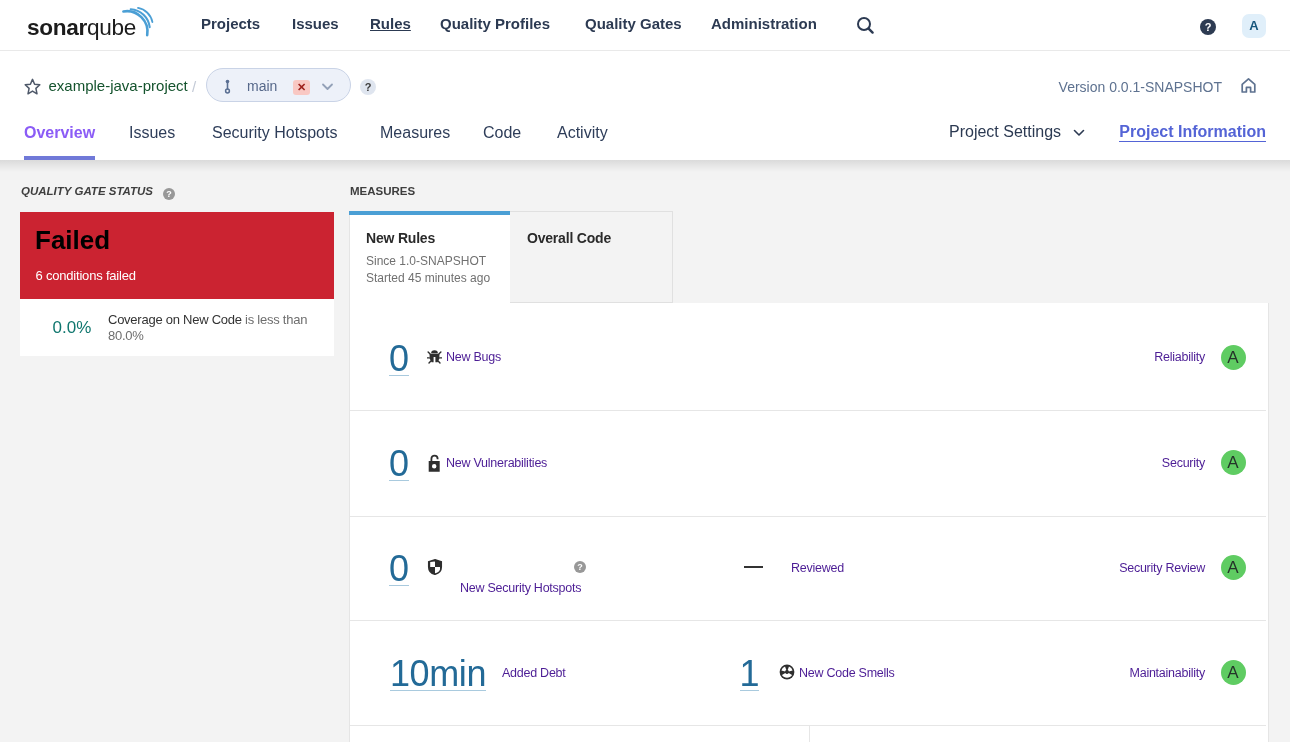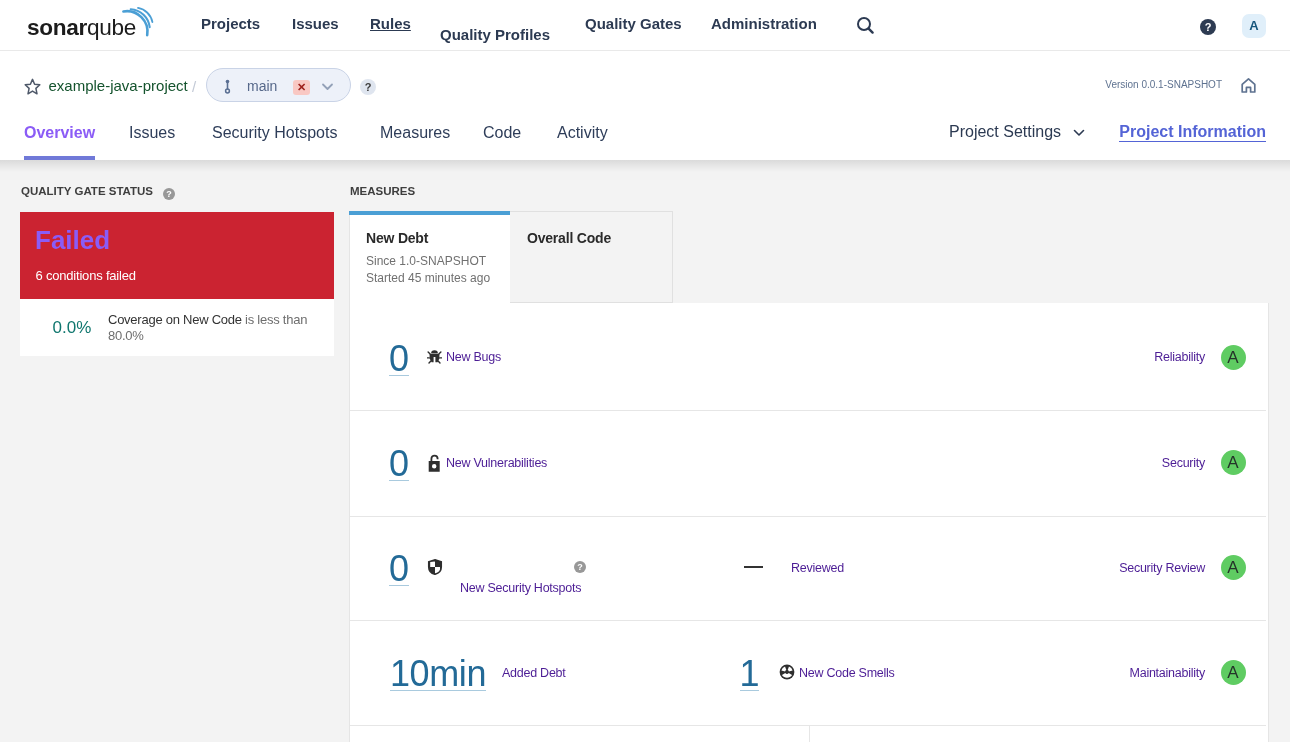--- a/index.html
+++ b/index.html
@@ -26,21 +26,21 @@
 <svg class="abs" style="left:26px;top:5px;" width="132" height="40" viewBox="0 0 132 40">
   <text x="1" y="29.5" font-family="Liberation Sans" font-size="22.6" letter-spacing="-0.3" font-weight="700" fill="#1c1c1c">sonar<tspan font-weight="400">qube</tspan></text>
   <path d="M97.4,6.5 A20.6,20.6 0 0 1 121.2,30.1" fill="none" stroke="#4b9fd5" stroke-width="2.6" stroke-linecap="round"></path>
   <path d="M104.7,4.2 A20.2,20.2 0 0 1 123.7,22.2" fill="none" stroke="#4b9fd5" stroke-width="2.1" stroke-linecap="round"></path>
   <path d="M112,2.9 A18,18 0 0 1 126.4,17" fill="none" stroke="#4b9fd5" stroke-width="1.8" stroke-linecap="round"></path>
 </svg>
 
 <div class="navlink" style="left:201px;">Projects</div>
 <div class="navlink" style="left:292px;">Issues</div>
 <div class="navlink" style="left:370px;text-decoration:underline;">Rules</div>
-<div class="navlink" style="left:440px;margin-top:11px;">Quality Profiles</div>
+<div class="navlink" style="left:440px;">Quality Profiles</div>
 <div class="navlink" style="left:585px;">Quality Gates</div>
 <div class="navlink" style="left:711px;">Administration</div>
 
 <svg class="abs" style="left:856px;top:16px;" width="19" height="19" viewBox="0 0 19 19">
   <circle cx="8" cy="8" r="6" fill="none" stroke="#2c3a52" stroke-width="2"></circle>
   <line x1="12.6" y1="12.6" x2="16.6" y2="16.6" stroke="#2c3a52" stroke-width="2.4" stroke-linecap="round"></line>
 </svg>
 
 <div class="abs" style="left:1200px;top:19px;width:16px;height:16px;border-radius:50%;background:#2d3b52;
      color:#fff;font-size:11px;font-weight:700;text-align:center;line-height:16px;">?</div>
@@ -62,21 +62,21 @@
 </svg>
 <div class="abs" style="left:247px;top:78px;font-size:14px;color:#56688a;">main</div>
 <div class="abs" style="left:293px;top:80px;width:17px;height:15px;border-radius:3px;background:#f9c8c3;
      color:#9e211c;font-size:11px;font-weight:700;text-align:center;line-height:15px;">✕</div>
 <svg class="abs" style="left:321px;top:83px;" width="13" height="8" viewBox="0 0 13 8">
   <polyline points="2,1.5 6.5,6 11,1.5" fill="none" stroke="#93a1b8" stroke-width="1.8" stroke-linecap="round" stroke-linejoin="round"></polyline>
 </svg>
 <div class="abs" style="left:360px;top:79px;width:16px;height:16px;border-radius:50%;background:#dfe5ef;
      color:#3a3a3a;font-size:11px;font-weight:700;text-align:center;line-height:16px;">?</div>
 
-<div class="abs" style="right:68px;top:79px;font-size:10px;color:#5e7290;">Version 0.0.1-SNAPSHOT</div>
+<div class="abs" style="right:68px;top:79px;font-size:14px;color:#5e7290;">Version 0.0.1-SNAPSHOT</div>
 <svg class="abs" style="left:1240px;top:77px;" width="17" height="17" viewBox="0 0 17 17">
   <path d="M2.2,15 V7.4 L8.5,1.9 L14.8,7.4 V15 H10.6 V10.4 H6.4 V15 Z" fill="none" stroke="#5e7290" stroke-width="1.7" stroke-linejoin="round"></path>
 </svg>
 
 <div class="tab" style="left:24px;font-weight:700;color:#8b5cf6;">Overview</div>
 <div class="tab" style="left:129px;">Issues</div>
 <div class="tab" style="left:212px;">Security Hotspots</div>
 <div class="tab" style="left:380px;">Measures</div>
 <div class="tab" style="left:483px;">Code</div>
 <div class="tab" style="left:557px;">Activity</div>
@@ -86,38 +86,38 @@
 <svg class="abs" style="left:1073px;top:129px;" width="12" height="8" viewBox="0 0 12 8">
   <polyline points="1.5,1.5 6,6 10.5,1.5" fill="none" stroke="#2c3a52" stroke-width="1.6" stroke-linecap="round" stroke-linejoin="round"></polyline>
 </svg>
 <div class="abs" style="right:24px;top:124px;font-size:16px;line-height:15px;font-weight:700;color:#5464d6;
      border-bottom:1px solid #5464d6;padding-bottom:2px;">Project Information</div>
 
 <div class="abs" style="left:0;top:160px;width:1290px;height:582px;background:#f3f3f3;"></div>
 <div class="abs" style="left:0;top:160px;width:1290px;height:12px;
      background:linear-gradient(rgba(0,0,0,0.10),rgba(0,0,0,0));"></div>
 
-<div class="hdr" style="left:21px;top:185px;">QUALITY GATE STATUS</div>
+<div class="hdr" style="left:21px;top:185px;font-style:italic;">QUALITY GATE STATUS</div>
 <div class="abs" style="left:163px;top:187.5px;width:12px;height:12px;border-radius:50%;background:#989898;
      color:#fff;font-size:9px;font-weight:700;text-align:center;line-height:12px;">?</div>
 
 <div class="abs" style="left:20px;top:212px;width:314px;height:87px;background:#cb2331;"></div>
-<div class="abs" style="left:35px;top:226px;font-size:26px;font-weight:700;color:#8b5cf6;line-height:28px;">Failed</div>
+<div class="abs" style="left:35px;top:226px;font-size:26px;font-weight:700;color:#000000;line-height:28px;">Failed</div>
 <div class="abs" style="left:35.5px;top:268px;font-size:13px;letter-spacing:-0.2px;color:#fff;">6 conditions failed</div>
 
 <div class="abs" style="left:20px;top:299px;width:314px;height:57px;background:#fff;"></div>
 <div class="abs" style="left:52.5px;top:320px;font-size:17px;line-height:16px;color:#0f766e;">0.0%</div>
 <div class="abs" style="left:108px;top:312px;width:208px;font-size:13px;letter-spacing:-0.25px;line-height:16px;color:#333;">Coverage on New Code <span style="color:#6e6e6e">is less than 80.0%</span></div>
 
 <div class="hdr" style="left:350px;top:185px;">MEASURES</div>
 
 <div class="abs" style="left:349px;top:211px;width:161px;height:92px;background:#fff;border-left:1px solid #e5e5e5;"></div>
 <div class="abs" style="left:349px;top:211px;width:161px;height:4px;background:#4b9fd5;"></div>
 <div class="abs" style="left:510px;top:211px;width:162px;height:90px;background:#f3f3f3;border:1px solid #e0e0e0;border-left:none;"></div>
-<div class="abs" style="left:366px;top:231px;font-size:14px;line-height:14px;letter-spacing:-0.2px;font-weight:700;color:#2a2a2a;">New Debt</div>
+<div class="abs" style="left:366px;top:231px;font-size:14px;line-height:14px;letter-spacing:-0.2px;font-weight:700;color:#2a2a2a;">New Rules</div>
 <div class="abs" style="left:366px;top:253px;font-size:12px;line-height:17px;color:#707070;">Since 1.0-SNAPSHOT<br>Started 45 minutes ago</div>
 <div class="abs" style="left:527px;top:231px;font-size:14px;line-height:14px;letter-spacing:-0.2px;font-weight:700;color:#2a2a2a;">Overall Code</div>
 
 <div class="abs" style="left:349px;top:303px;width:918px;height:439px;background:#fff;
      border-left:1px solid #e5e5e5;border-right:1px solid #e5e5e5;"></div>
 <div class="hline" style="left:350px;top:410px;width:916px;"></div>
 <div class="hline" style="left:350px;top:516px;width:916px;"></div>
 <div class="hline" style="left:350px;top:620px;width:916px;"></div>
 <div class="hline" style="left:350px;top:725px;width:916px;"></div>
 <div class="abs" style="left:809px;top:726px;width:1px;height:16px;background:#e6e6e6;"></div>

